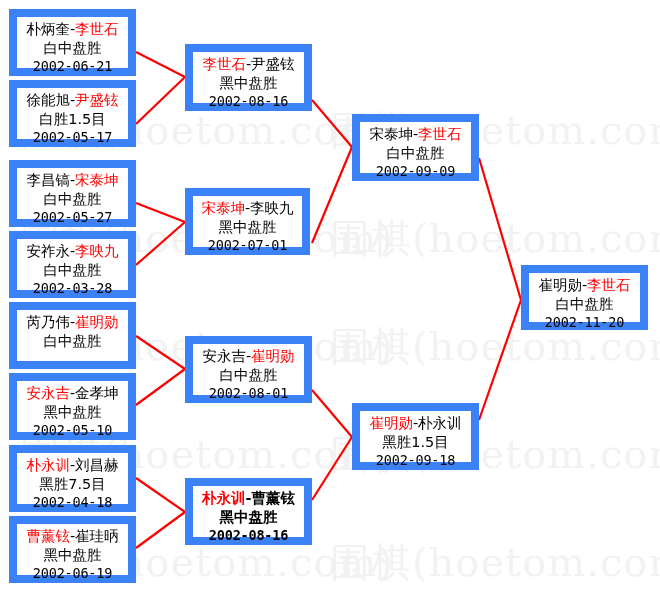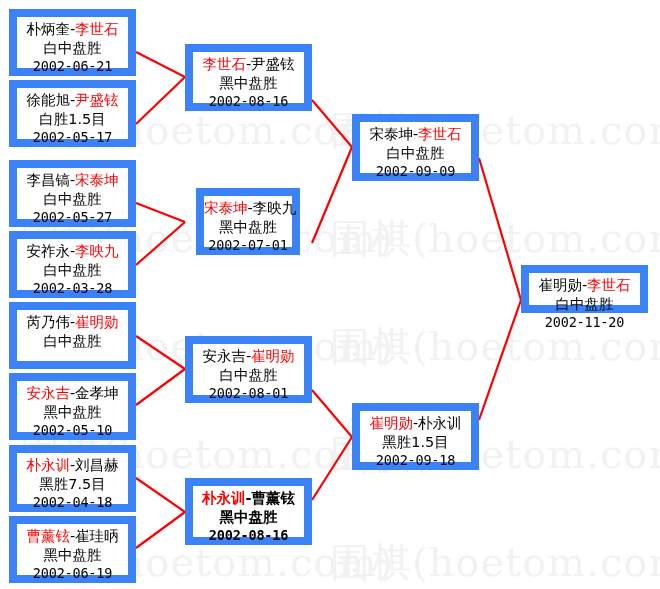--- a/index.html
+++ b/index.html
@@ -146,21 +146,21 @@
       <div class="match-box" style="left: 9px; top: 516px; width: 127px; height: 67px;">
         <div class="mb-players"><span class="p-win">曹薰铉</span><span class="p-dash">-</span><span class="p-lose">崔珪昞</span></div>
         <div class="mb-result">黑中盘胜</div>
         <div class="mb-date">2002-06-19</div>
       </div>
       <div class="match-box" style="left: 185px; top: 44px; width: 127px; height: 67px;">
         <div class="mb-players"><span class="p-win">李世石</span><span class="p-dash">-</span><span class="p-lose">尹盛铉</span></div>
         <div class="mb-result">黑中盘胜</div>
         <div class="mb-date">2002-08-16</div>
       </div>
-      <div class="match-box" style="left: 185px; top: 188px; width: 104px; height: 67px; margin-left: 11px;">
+      <div class="match-box" style="left: 185px; top: 188px; width: 125px; height: 67px;">
         <div class="mb-players"><span class="p-win">宋泰坤</span><span class="p-dash">-</span><span class="p-lose">李映九</span></div>
         <div class="mb-result">黑中盘胜</div>
         <div class="mb-date">2002-07-01</div>
       </div>
       <div class="match-box" style="left: 185px; top: 336px; width: 127px; height: 67px;">
         <div class="mb-players"><span class="p-lose">安永吉</span><span class="p-dash">-</span><span class="p-win">崔明勋</span></div>
         <div class="mb-result">白中盘胜</div>
         <div class="mb-date">2002-08-01</div>
       </div>
       <div class="match-box" style="left: 185px; top: 478px; width: 127px; height: 67px; font-weight: bold;">
@@ -171,20 +171,20 @@
       <div class="match-box" style="left: 352px; top: 114px; width: 127px; height: 67px;">
         <div class="mb-players"><span class="p-lose">宋泰坤</span><span class="p-dash">-</span><span class="p-win">李世石</span></div>
         <div class="mb-result">白中盘胜</div>
         <div class="mb-date">2002-09-09</div>
       </div>
       <div class="match-box" style="left: 352px; top: 403px; width: 127px; height: 67px;">
         <div class="mb-players"><span class="p-win">崔明勋</span><span class="p-dash">-</span><span class="p-lose">朴永训</span></div>
         <div class="mb-result">黑胜1.5目</div>
         <div class="mb-date">2002-09-18</div>
       </div>
-      <div class="match-box" style="left: 521px; top: 265px; width: 127px; height: 48px;">
+      <div class="match-box" style="left: 521px; top: 265px; width: 127px; height: 65px;">
         <div class="mb-players"><span class="p-lose">崔明勋</span><span class="p-dash">-</span><span class="p-win">李世石</span></div>
         <div class="mb-result">白中盘胜</div>
         <div class="mb-date">2002-11-20</div>
       </div>
     </div>
 
 </div>
 
 </body></html>

